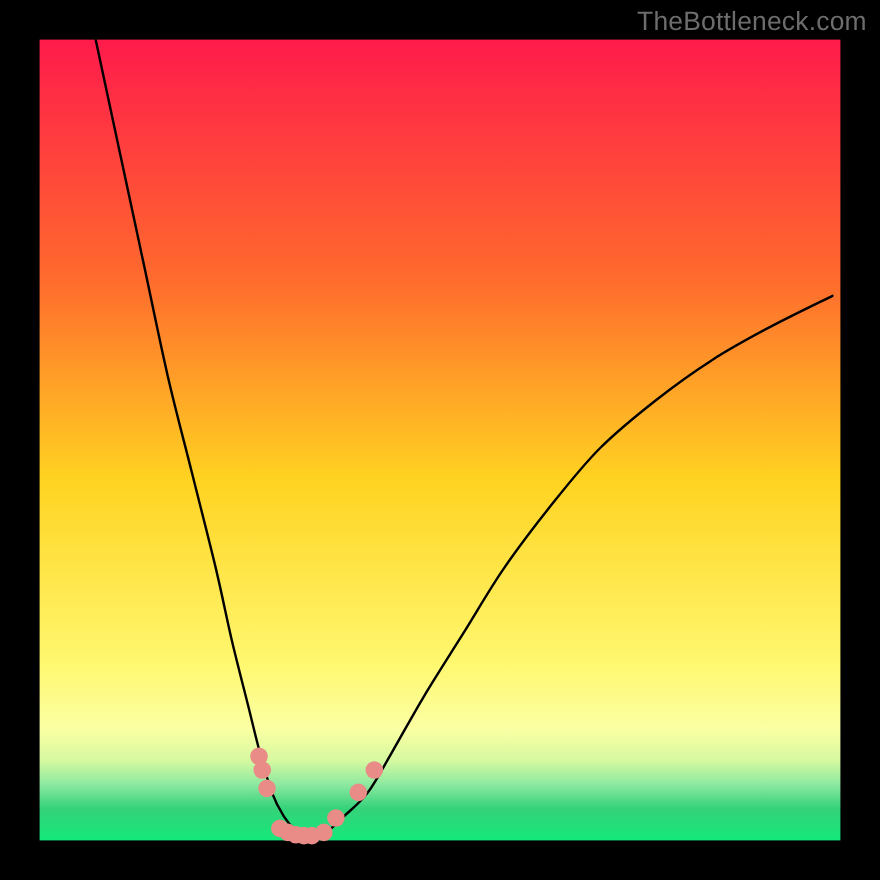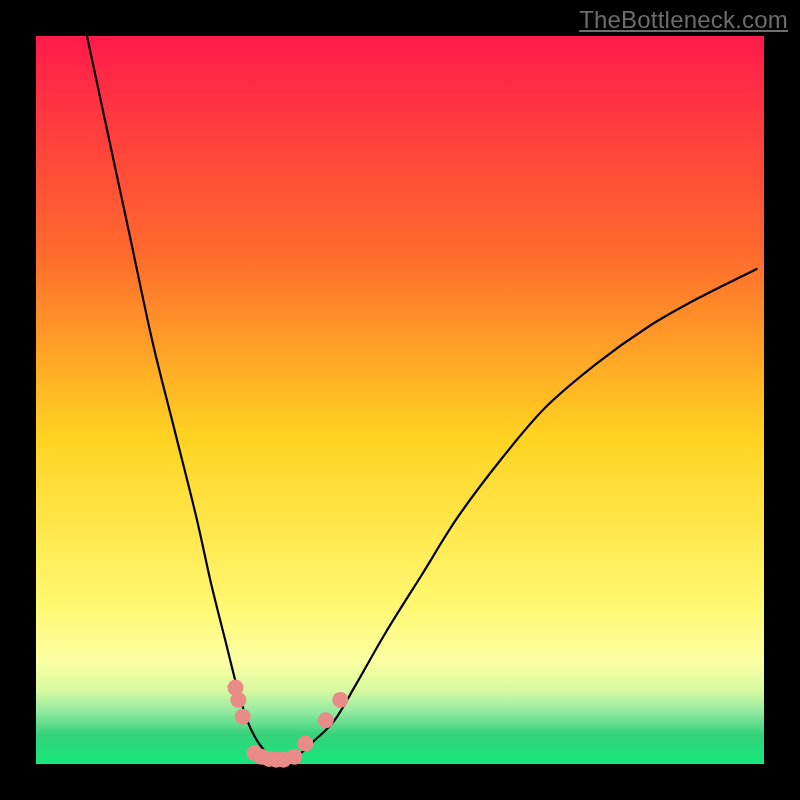--- a/index.html
+++ b/index.html
@@ -19,21 +19,20 @@
   }
   .watermark {
     position: absolute;
     top: 6px;
     right: 12px;
     color: #6d6d6d;
     font-size: 24px;
     font-weight: 400;
     letter-spacing: 0.2px;
     user-select: none;
-    text-decoration: underline;
   }
   svg {
     position: absolute;
     top: 0;
     left: 0;
   }
 </style>
 </head>
 <body>
 

